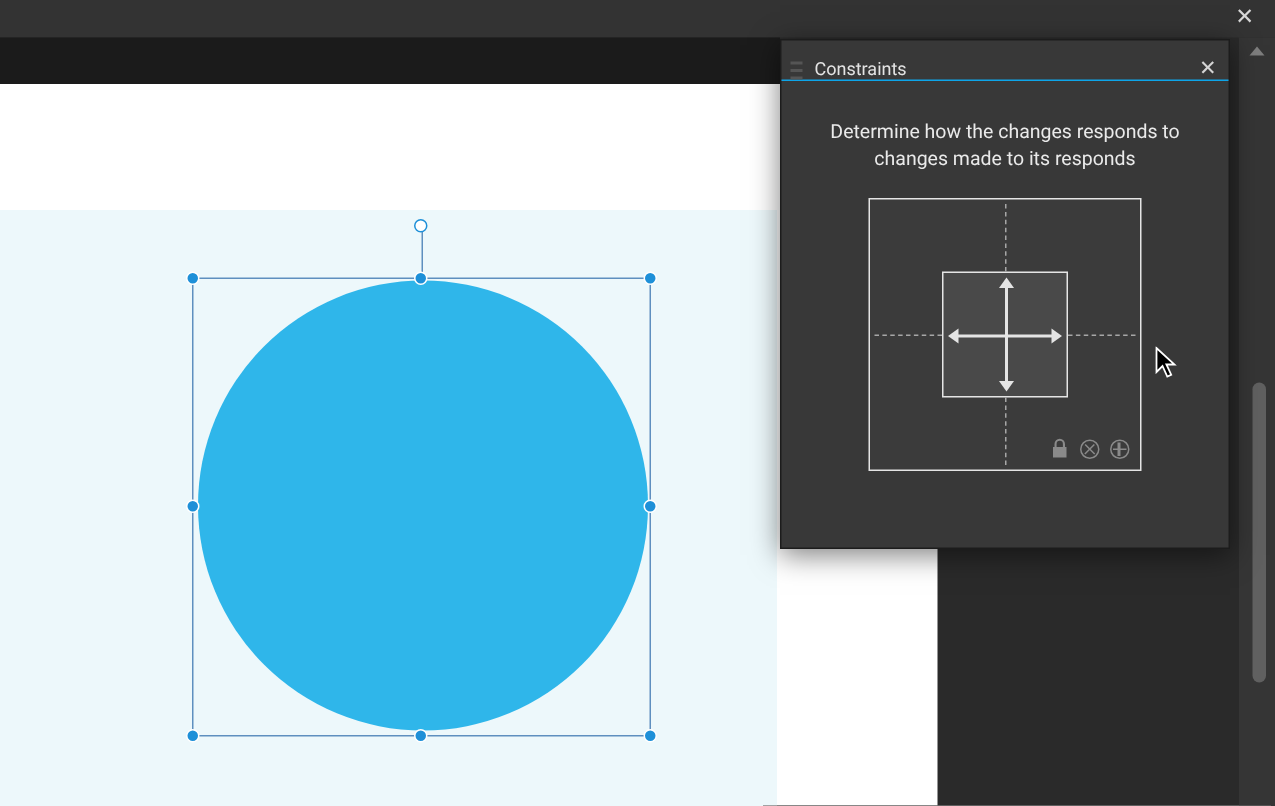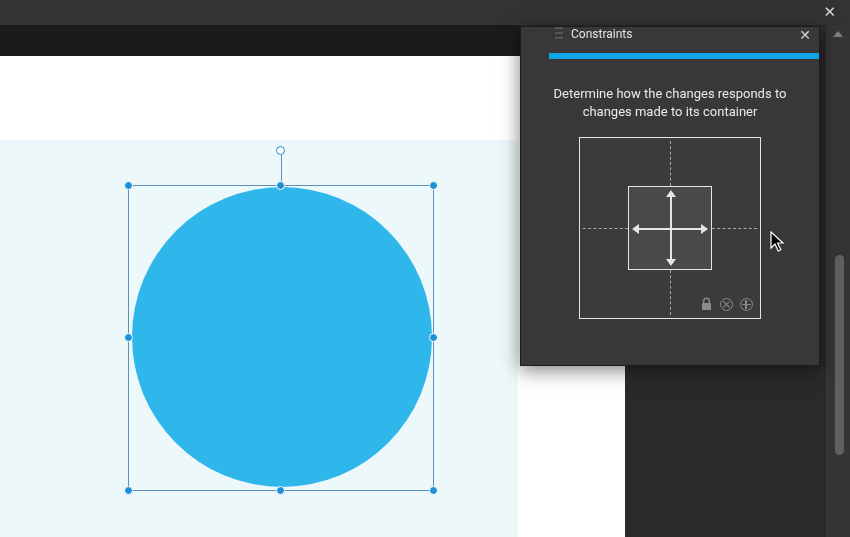--- a/index.html
+++ b/index.html
@@ -107,26 +107,25 @@
     width: 300px; height: 340px;
     background: #383838;
     border: 1px solid #1c1c1c;
     box-shadow: 0 4px 18px rgba(0,0,0,0.5);
     color: #e8e8e8;
     box-sizing: border-box;
   }
   .panel-header {
     height: 26px;
     display: flex;
-    align-items: flex-start;
+    align-items: flex-end;
     padding: 0 8px 0 6px;
     font-size: 12px;
     color: #e4e4e4;
-    border-bottom: 6px solid #0ea5e9;
-    margin-left: 28px;
+    border-bottom: 1px solid #0ea5e9;
   }
   .panel-grip {
     width: 8px; height: 12px;
     display: flex; flex-direction: column; justify-content: space-between;
     margin-right: 8px;
   }
   .panel-grip span {
     display: block; width: 8px; height: 2px; background: #555;
   }
   .panel-title { flex: 1; }
@@ -267,21 +266,21 @@
         <span></span>
         <span></span>
         <span></span>
       </div>
     <div class="panel-title">Constraints</div>
     <div class="panel-close">✕</div>
   </div>
 
   <div class="panel-desc">
     <span>Determine how the changes responds to</span><br>
-    <span>changes made to its container</span>
+    <span>changes made to its responds</span>
   </div>
 
   <div class="diagram-wrap">
 
     <div class="dash dash-h" style="left:3px; width:45px; top:90px;"></div>
     <div class="dash dash-h" style="right:3px; width:45px; top:90px;"></div>
     <div class="dash dash-v" style="top:3px; height:45px; left:90px;"></div>
     <div class="dash dash-v" style="bottom:3px; height:45px; left:90px;"></div>
 
     <div class="diagram-inner">

